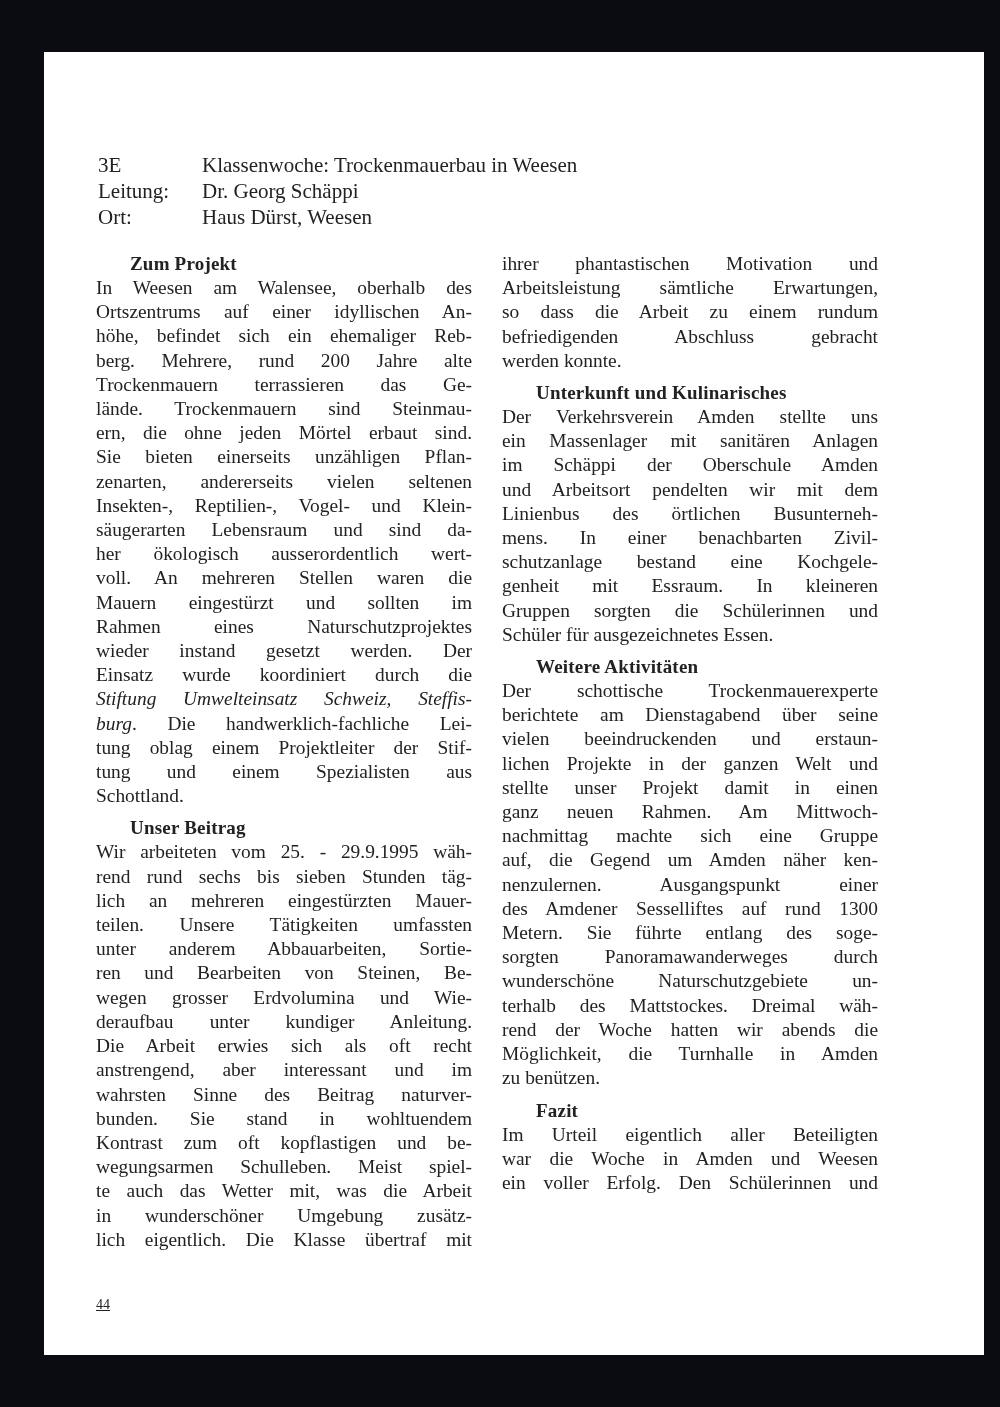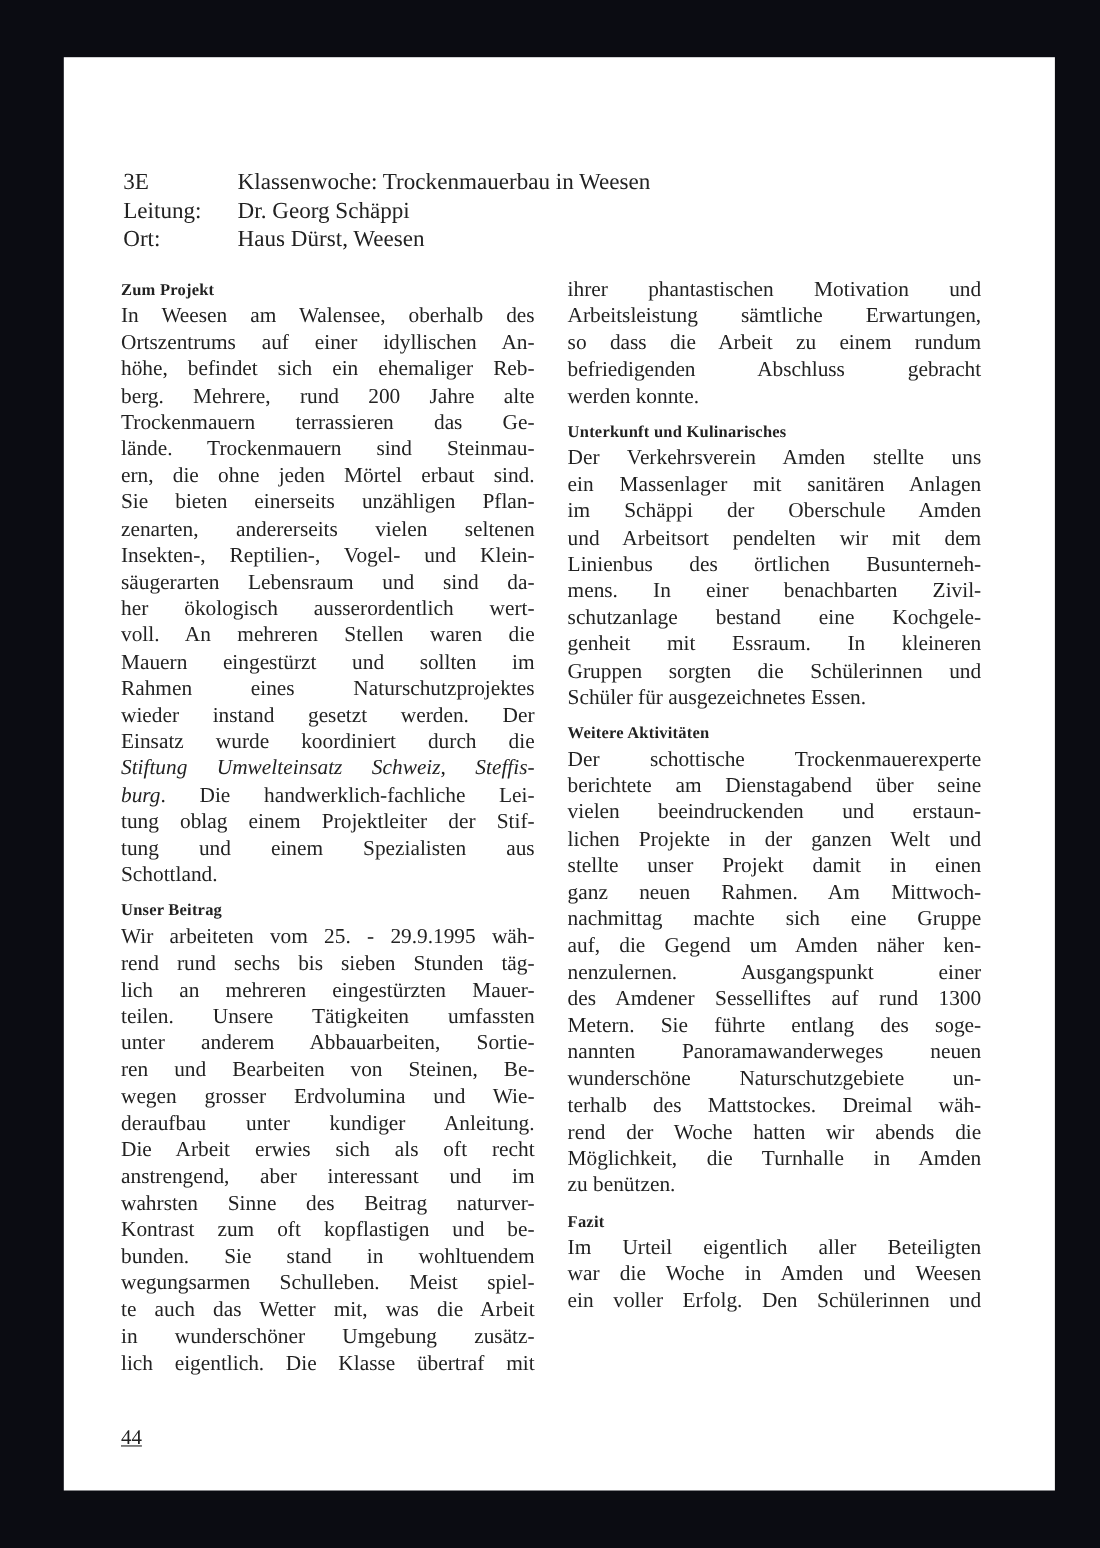--- a/index.html
+++ b/index.html
@@ -5,27 +5,28 @@
     html, body {
       margin: 0;
       padding: 0;
       width: 1000px;
       height: 1407px;
       background: #0b0c12;
       overflow: hidden;
     }
     .page {
       position: absolute;
-      left: 58px;
+      left: 44px;
       top: 52px;
       width: 901px;
       height: 1303px;
       background: #ffffff;
       font-family: "Liberation Serif", "DejaVu Serif", serif;
       color: #222;
+      padding-left: 39px;
     }
     .header {
       position: absolute;
       left: 54px;
       top: 100px;
       font-size: 21px;
       line-height: 26px;
     }
     .header-row {
       display: flex;
@@ -37,23 +38,24 @@
       position: absolute;
       top: 200px;
       width: 376px;
       font-size: 19.4px;
       line-height: 24.2px;
     }
     .col-left { left: 52px; }
     .col-right { left: 458px; }
     .section-title {
       font-weight: bold;
-      font-size: 15px;
+      font-size: 19px;
       line-height: 24px;
       letter-spacing: 0.2px;
+      margin-left: 34px;
     }
     .para {
       text-align: justify;
       margin: 0;
     }
     .para .line {
       display: block;
       text-align: justify;
       text-align-last: justify;
       white-space: nowrap;
@@ -61,21 +63,21 @@
     }
     .para .line.last {
       text-align-last: left;
     }
     .spacer { height: 8px; }
     .italic { font-style: italic; }
     .page-number {
       position: absolute;
       left: 52px;
       top: 1245px;
-      font-size: 19px;
+      font-size: 14px;
       text-decoration: underline;
     }
   </style>
 </head>
 <body>
 
 <div class="page">
 
   <div class="header">
     <div class="header-row">
@@ -127,22 +129,22 @@
       <span class="line">rend rund sechs bis sieben Stunden täg-</span>
       <span class="line">lich an mehreren eingestürzten Mauer-</span>
       <span class="line">teilen. Unsere Tätigkeiten umfassten</span>
       <span class="line">unter anderem Abbauarbeiten, Sortie-</span>
       <span class="line">ren und Bearbeiten von Steinen, Be-</span>
       <span class="line">wegen grosser Erdvolumina und Wie-</span>
       <span class="line">deraufbau unter kundiger Anleitung.</span>
       <span class="line">Die Arbeit erwies sich als oft recht</span>
       <span class="line">anstrengend, aber interessant und im</span>
       <span class="line">wahrsten Sinne des Beitrag naturver-</span>
+      <span class="line">bunden. Sie stand in wohltuendem</span>
       <span class="line">Kontrast zum oft kopflastigen und be-</span>
-      <span class="line">bunden. Sie stand in wohltuendem</span>
       <span class="line">wegungsarmen Schulleben. Meist spiel-</span>
       <span class="line">te auch das Wetter mit, was die Arbeit</span>
       <span class="line">in wunderschöner Umgebung zusätz-</span>
       <span class="line">lich eigentlich. Die Klasse übertraf mit</span>
     </div>
   </div>
 
   <div class="col col-right">
     <div class="para">
       <span class="line">ihrer phantastischen Motivation und</span>
@@ -176,21 +178,21 @@
       <span class="line">berichtete am Dienstagabend über seine</span>
       <span class="line">vielen beeindruckenden und erstaun-</span>
       <span class="line">lichen Projekte in der ganzen Welt und</span>
       <span class="line">stellte unser Projekt damit in einen</span>
       <span class="line">ganz neuen Rahmen. Am Mittwoch-</span>
       <span class="line">nachmittag machte sich eine Gruppe</span>
       <span class="line">auf, die Gegend um Amden näher ken-</span>
       <span class="line">nenzulernen. Ausgangspunkt einer</span>
       <span class="line">des Amdener Sesselliftes auf rund 1300</span>
       <span class="line">Metern. Sie führte entlang des soge-</span>
-      <span class="line">nannten Panoramawanderweges neuen</span>
+      <span class="line">sorgten Panoramawanderweges durch</span>
       <span class="line">wunderschöne Naturschutzgebiete un-</span>
       <span class="line">terhalb des Mattstockes. Dreimal wäh-</span>
       <span class="line">rend der Woche hatten wir abends die</span>
       <span class="line">Möglichkeit, die Turnhalle in Amden</span>
       <span class="line last">zu benützen.</span>
     </div>
 
     <div class="spacer"></div>
 
     <div class="section-title">Fazit</div>

